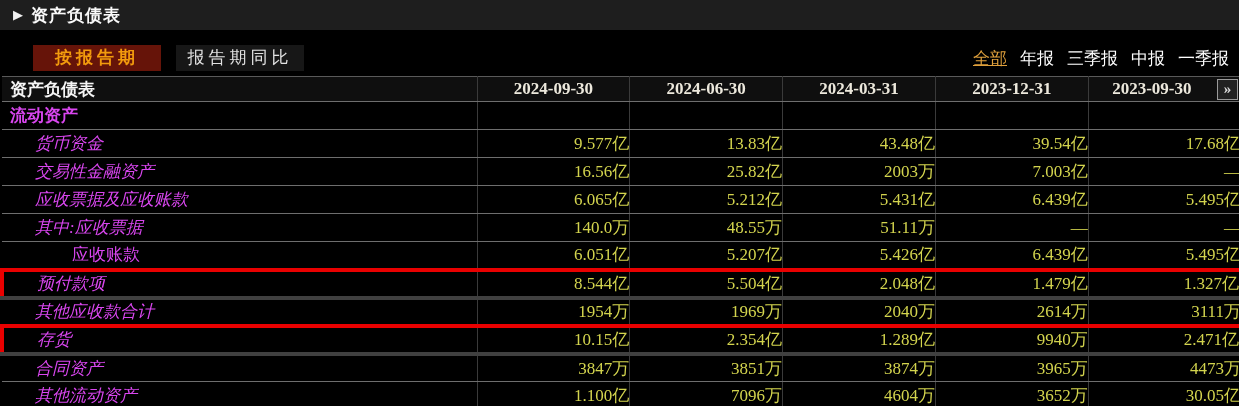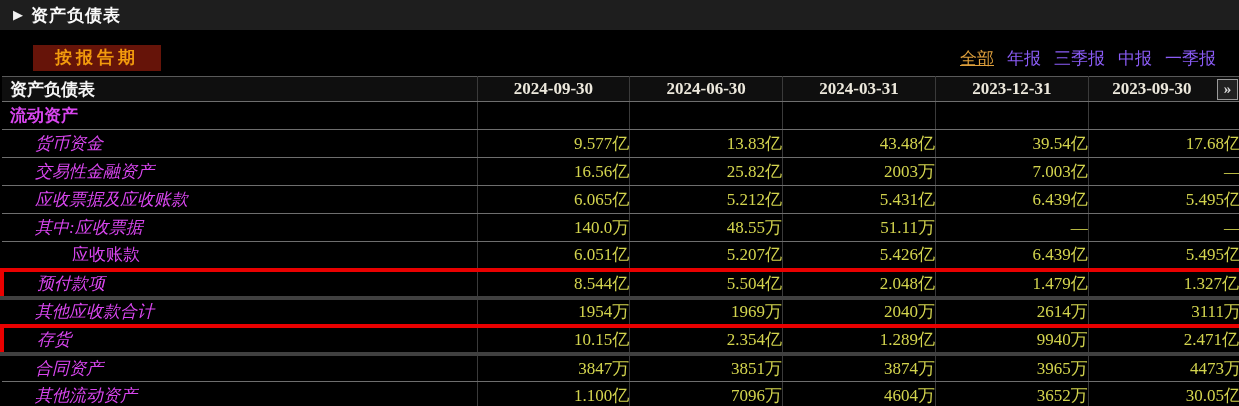--- a/index.html
+++ b/index.html
@@ -14,22 +14,22 @@
   .topbar .title { color:#fafafa; font-size:17px; font-weight:bold; letter-spacing:1px; }
 
   
   .tabrow { position:absolute; top:45px; left:0; width:1239px; height:26px;
             display:flex; justify-content:space-between; align-items:center; }
   .tabs { display:flex; margin-left:33px; }
   .tab { width:128px; height:26px; line-height:26px; text-align:center;
          background:#171717; color:#e2e2e2; font-size:17px; letter-spacing:4px;
          cursor:pointer; margin-right:15px; }
   .tab.active { background:#661409; color:#f29b0d; font-weight:bold; }
-  .filters { display:flex; gap:13px; margin-right:23px; font-size:17px;text-decoration:underline; }
-  .filter { color:#8b5cf6; cursor:pointer; text-decoration:none; }
+  .filters { display:flex; gap:13px; margin-right:10px; font-size:17px;text-decoration:underline; }
+  .filter { color:#ffffff; cursor:pointer; text-decoration:none; }
   .filter.active { color:#dfa03c; text-decoration:underline; }
 
   
   table.bs { position:absolute; top:76px; left:0; width:1239px;
              border-collapse:collapse; table-layout:fixed; }
   col.c-label { width:475px; }
   col.c-val { width:152.8px; }
   th, td { border-bottom:1px solid #6e6e6e; border-right:1px solid #3a3a3a;
            font-size:17px; overflow:hidden; white-space:nowrap; }
   th:last-child, td:last-child { border-right:none; }
@@ -58,20 +58,21 @@
 <div class="stage">
 
   <div class="topbar">
     <span class="tri">▶</span>
     <span class="title">资产负债表</span>
   </div>
 
   <div class="tabrow">
     <div class="tabs">
       <div class="tab active">按报告期</div>
+      <div class="tab">报告期同比</div>
     </div>
     <div class="filters">
       <a class="filter active">全部</a>
       <a class="filter">年报</a>
       <a class="filter">三季报</a>
       <a class="filter">中报</a>
       <a class="filter">一季报</a>
     </div>
   </div>
 

